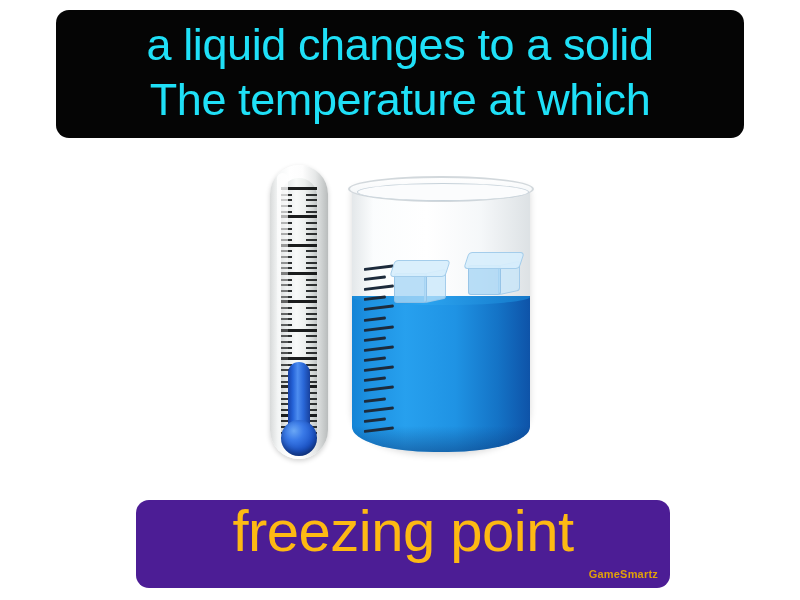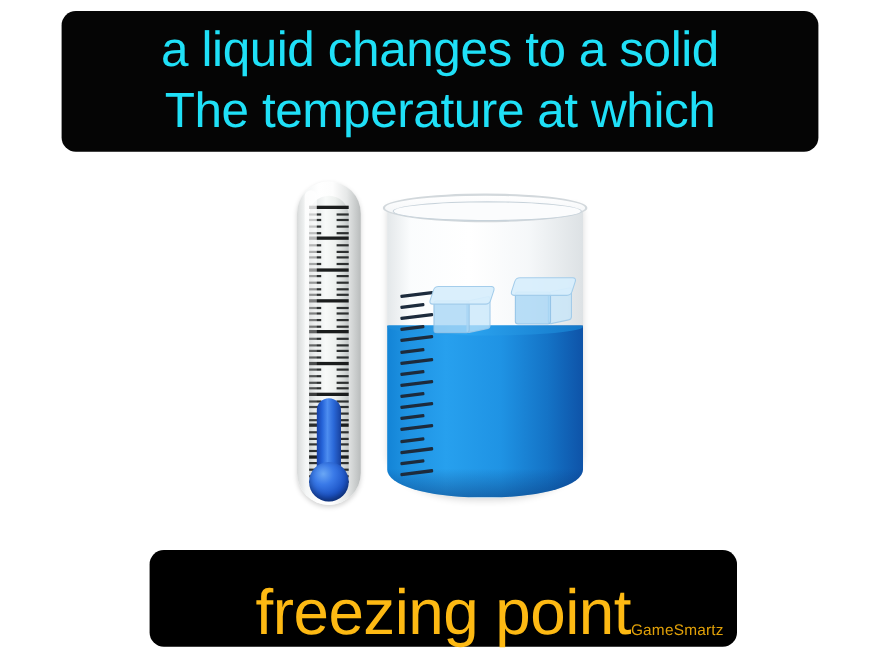--- a/index.html
+++ b/index.html
@@ -45,42 +45,42 @@
     text-align: center;
   }
 
   
   .term-card {
     position: absolute;
     left: 136px;
     top: 500px;
     width: 534px;
     height: 88px;
-    background: #000000;
+    background: #4c1d95;
     border-radius: 13px;
     display: flex;
-    align-items: flex-end;
+    align-items: flex-start;
     justify-content: center;
     box-sizing: border-box;
   }
   .term-label {
     color: #fdb913;
     font-size: 58px;
     line-height: 62px;
     font-weight: 400;
     letter-spacing: -0.5px;
     white-space: nowrap;
   }
   .watermark {
     position: absolute;
     right: 12px;
     bottom: 8px;
     color: #e0a008;
-    font-size: 14px;
-    font-weight: normal;
+    font-size: 11px;
+    font-weight: bold;
     letter-spacing: 0.2px;
   }
 
   
   .illustration {
     position: absolute;
     left: 0;
     top: 150px;
     width: 800px;
     height: 340px;

